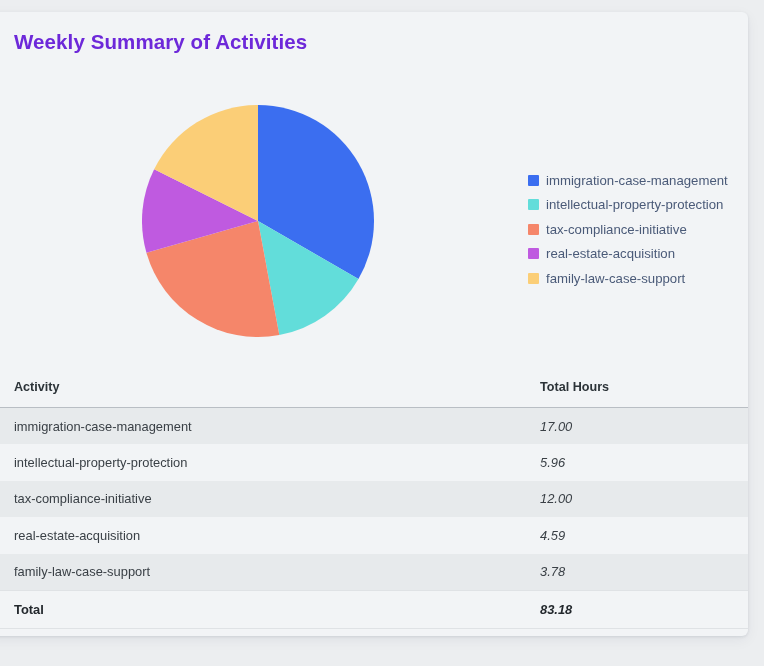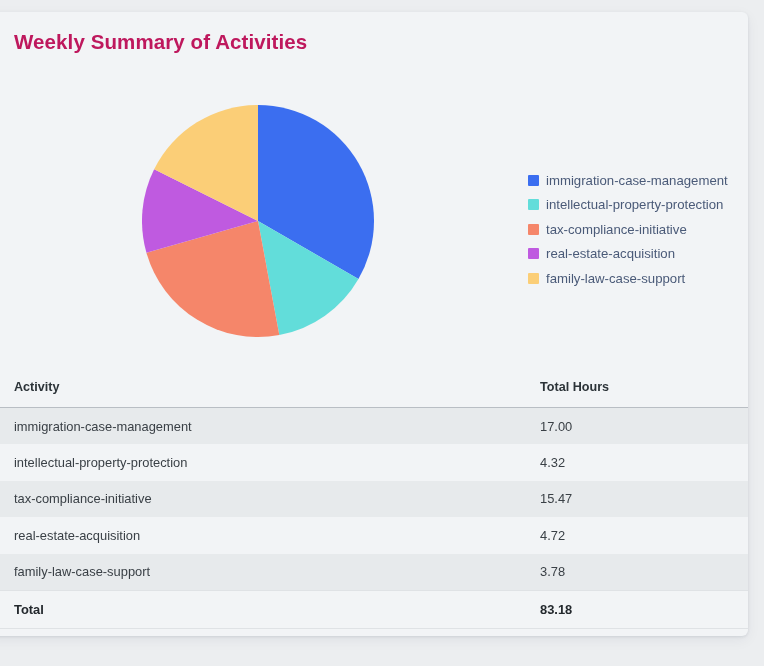--- a/index.html
+++ b/index.html
@@ -29,21 +29,21 @@
     box-shadow: 0 1px 3px rgba(25,35,60,0.10), 0 4px 14px rgba(25,35,60,0.06);
     overflow: hidden;
   }
 
   .card-title {
     position: absolute;
     left: 28px;
     top: 18px;
     font-size: 20.5px;
     font-weight: 600;
-    color: #be185d;
+    color: #6d28d9;
     letter-spacing: 0.1px;
     white-space: nowrap;
   }
 
   
   .chart-region {
     position: absolute;
     left: 0;
     top: 70px;
     width: 762px;
@@ -113,21 +113,21 @@
   thead th.h-hours    { padding-left: 13px; }
 
   tbody td {
     font-size: 12.9px;
     color: #3a4046;
     height: 36.5px;
     padding: 0;
     vertical-align: middle;
   }
   tbody td.t-activity { padding-left: 28px; }
-  tbody td.t-hours    { padding-left: 13px; }
+  tbody td.t-hours    { padding-left: 13px; font-style: italic; }
 
   tbody tr.odd  td { background: #e7eaec; }
   tbody tr.even td { background: #f2f4f6; }
 
   tbody tr.total-row td {
     font-weight: 700;
     color: #23282d;
     background: #f2f4f6;
     border-top: 1px solid #dfe2e5;
     border-bottom: 1px solid #dfe2e5;
@@ -192,29 +192,29 @@
           <th class="h-hours">Total Hours</th>
         </tr>
       </thead>
       <tbody id="table-body">
           <tr class="odd">
             <td class="t-activity">immigration-case-management</td>
             <td class="t-hours">17.00</td>
           </tr>
           <tr class="even">
             <td class="t-activity">intellectual-property-protection</td>
-            <td class="t-hours">4.32</td>
+            <td class="t-hours">5.96</td>
           </tr>
           <tr class="odd">
             <td class="t-activity">tax-compliance-initiative</td>
-            <td class="t-hours">15.47</td>
+            <td class="t-hours">12.00</td>
           </tr>
           <tr class="even">
             <td class="t-activity">real-estate-acquisition</td>
-            <td class="t-hours">4.72</td>
+            <td class="t-hours">4.59</td>
           </tr>
           <tr class="odd">
             <td class="t-activity">family-law-case-support</td>
             <td class="t-hours">3.78</td>
           </tr>
           <tr class="total-row">
             <td class="t-activity">Total</td>
             <td class="t-hours">83.18</td>
           </tr>
         </tbody>

